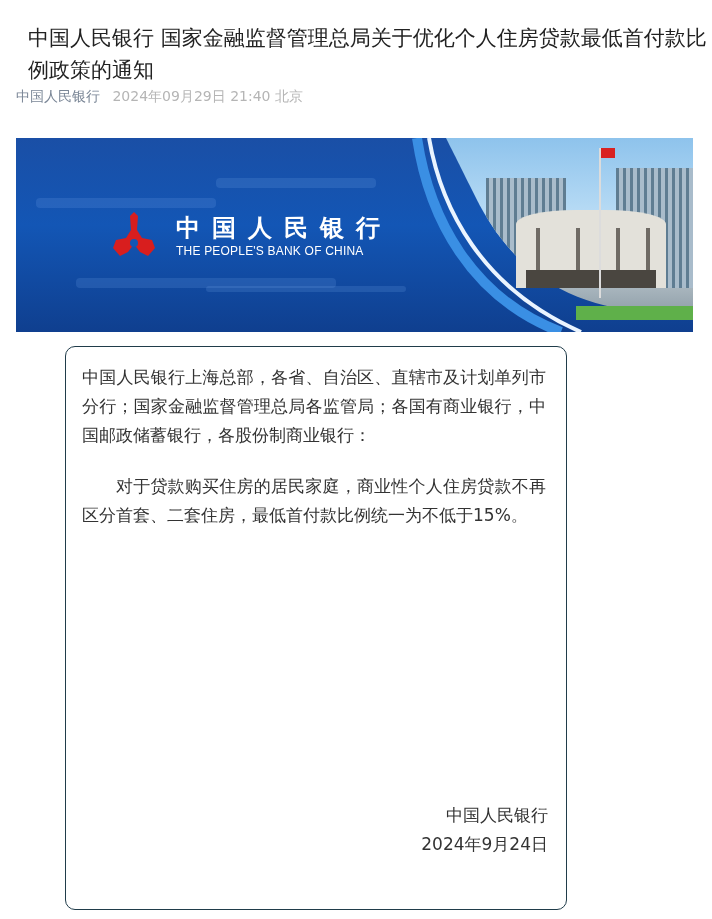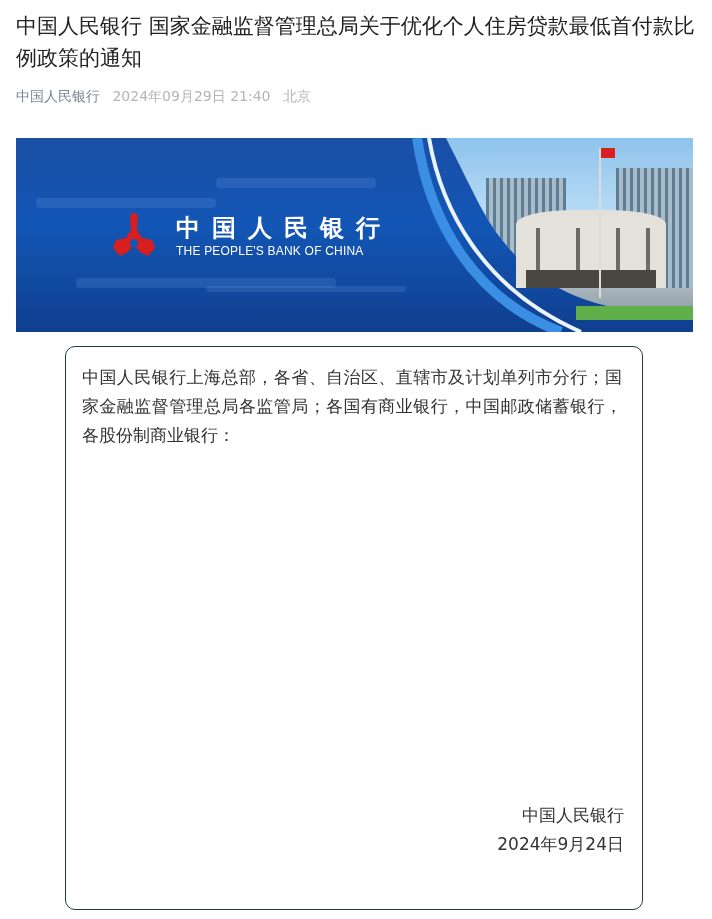--- a/index.html
+++ b/index.html
@@ -1,39 +1,39 @@
 <!DOCTYPE html>
 <html><head>
 <meta charset="utf-8">
 <style>
   html, body { margin: 0; padding: 0; background: #ffffff; }
   body { width: 712px; height: 919px; position: relative; overflow: hidden;
          font-family: "DejaVu Sans", "Liberation Sans", sans-serif; }
   .title { position: absolute; left: 16px; top: 10px; width: 680px;
-           font-size: 21px; line-height: 32px; color: #222; margin: 0; font-weight: normal; }
+           font-size: 21px; line-height: 32px; color: #222; margin: 12px; font-weight: normal; }
   .meta { position: absolute; left: 16px; top: 86px; font-size: 14px; line-height: 20px; color: #b5b5b5; white-space: nowrap; }
   .meta .src { color: #576b95; color: #7a8696; margin-right: 8px; }
-  .meta .time { margin-right: 8px; }
+  .meta .time { }
   .banner { position: absolute; left: 16px; top: 138px; width: 677px; height: 194px; overflow: hidden;
             background: linear-gradient(180deg, #1a4fa6 0%, #1356b5 45%, #0f3f8f 100%); }
   .banner .streak { position: absolute; height: 10px; background: rgba(120,170,240,0.18); border-radius: 4px; }
   .banner .photo { position: absolute; left: 410px; top: 0; width: 267px; height: 194px;
                    background: linear-gradient(180deg, #8ec3ec 0%, #b9dcf5 40%, #c9d2d8 60%, #7d8f9a 100%);
                    clip-path: path('M 20 0 L 267 0 L 267 175 L 230 175 C 150 170 90 140 50 60 C 35 30 25 10 20 0 Z'); }
   .bldg-wing { position: absolute; background: repeating-linear-gradient(90deg, #5f7d92 0 3px, #a9bccb 3px 7px); }
   .bldg-core { position: absolute; left: 500px; top: 72px; width: 150px; height: 78px; background: #e3e1da; border-radius: 40% 40% 0 0 / 18% 18% 0 0; }
   .bldg-core .col { position: absolute; top: 18px; width: 4px; height: 60px; background: #6f6a64; }
   .bldg-core .door { position: absolute; left: 10px; bottom: 0; width: 130px; height: 18px; background: #4a4640; }
   .lawn { position: absolute; left: 560px; top: 168px; width: 117px; height: 14px; background: #5fb04a; }
   .pole { position: absolute; left: 583px; top: 10px; width: 2px; height: 150px; background: #dcdcdc; }
   .flag { position: absolute; left: 585px; top: 10px; width: 14px; height: 10px; background: #d92121; }
   .logo-mark { position: absolute; left: 96px; top: 72px; width: 44px; height: 48px; }
   .logo-cn { position: absolute; left: 160px; top: 74px; font-size: 24px; letter-spacing: 12px; color: #ffffff; font-weight: bold; font-family: "DejaVu Serif", serif; }
   .logo-en { position: absolute; left: 160px; top: 106px; font-size: 12px; color: #ffffff; letter-spacing: 0.2px; font-family: "Liberation Sans", sans-serif; }
-  .notice { position: absolute; left: 65px; top: 346px; width: 578px; height: 564px; box-sizing: border-box;
+  .notice { position: absolute; left: 65px; top: 346px; width: 502px; height: 564px; box-sizing: border-box;
             border: 1.5px solid #203c4a; border-radius: 10px; padding: 16px 20px 0 16px; }
   .notice p { margin: 0 0 22px 0; font-size: 17px; line-height: 29px; color: #333; text-align: justify; }
   .notice p.indent { text-indent: 2em; }
   .sign { position: absolute; right: 18px; top: 454px; text-align: right; font-size: 17px; line-height: 29px; color: #333; }
   .sign div { margin: 0; }
 </style>
 </head>
 <body>
 
 <h1 class="title">中国人民银行 国家金融监督管理总局关于优化个人住房贷款最低首付款比例政策的通知</h1>
@@ -74,17 +74,18 @@
   <svg class="logo-mark" viewBox="0 0 44 48">
     <path d="M22 2 L26 6 L25 20 L30 28 L40 30 L43 38 L36 46 L28 42 L22 34 L16 42 L8 46 L1 38 L4 30 L14 28 L19 20 L18 6 Z" fill="#d81e1e"></path>
     <circle cx="22" cy="33" r="4" fill="#1356b5"></circle>
   </svg>
   <div class="logo-cn">中国人民银行</div>
   <div class="logo-en">THE PEOPLE'S BANK OF CHINA</div>
 </div>
 
 <div class="notice">
   <p>中国人民银行上海总部，各省、自治区、直辖市及计划单列市分行；国家金融监督管理总局各监管局；各国有商业银行，中国邮政储蓄银行，各股份制商业银行：</p>
+  <p class="indent">对于贷款购买住房的居民家庭，商业性个人住房贷款不再区分首套、二套住房，最低首付款比例统一为不低于15%。</p>
   <div class="sign">
     <div>中国人民银行</div>
     <div>2024年9月24日</div>
   </div>
 </div>
 
 </body></html>

